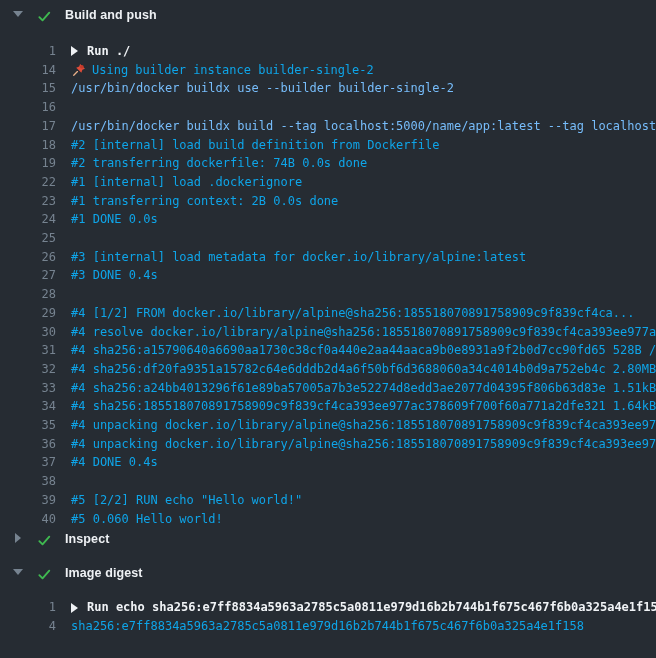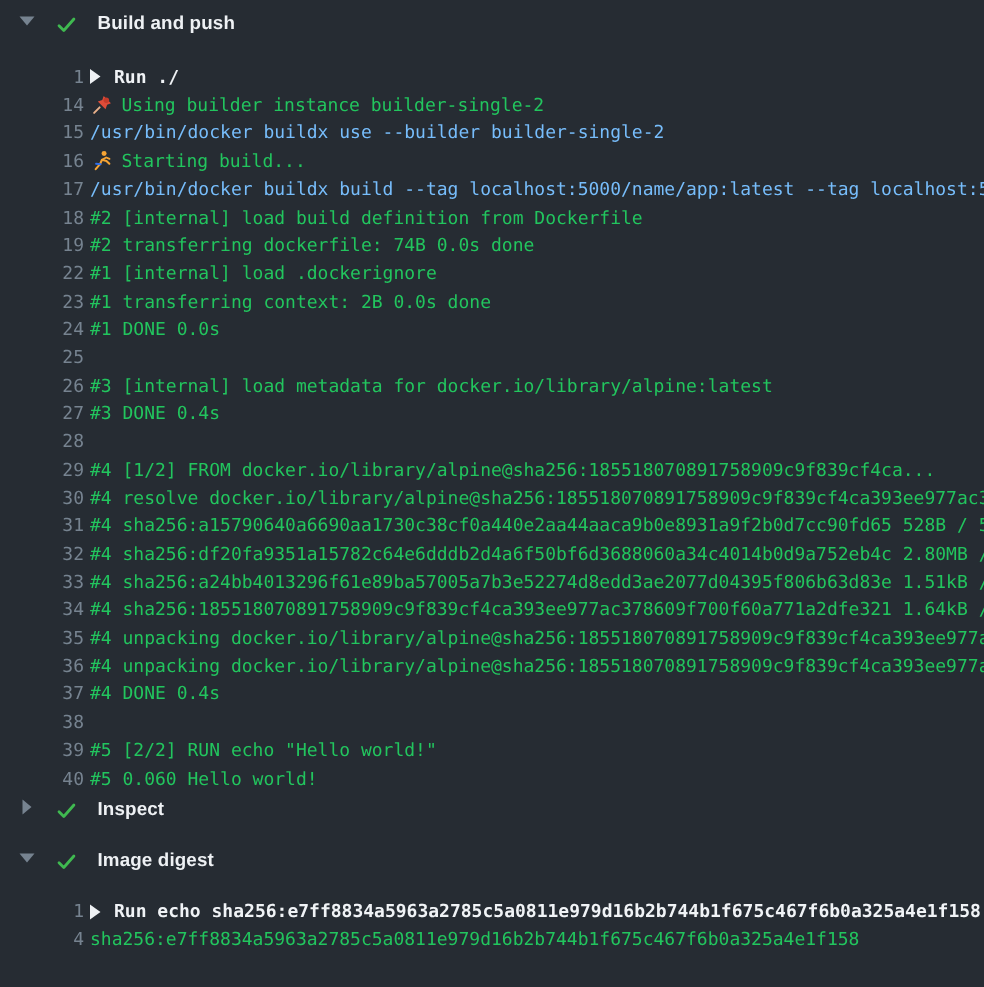--- a/index.html
+++ b/index.html
@@ -63,29 +63,29 @@
   .num{
     width:46px;
     padding-left:10px;
     text-align:right;
     color:#768390;
     flex-shrink:0;
     cursor:pointer;
     user-select:none;
   }
   .content{
-    margin-left:4px;
+    margin-left:15px;
     white-space:pre;
     overflow:hidden;
     flex:1;
     display:flex;
     align-items:center;
   }
   .txt{white-space:pre;}
-  .t-default{color:#22c55e;}
+  .t-default{color:#0ea5e9;}
   .t-info{color:#77bdfb;}
   .t-command{color:#f0f3f6;font-weight:600;}
   .run-toggle{
     display:inline-block;
     width:0;height:0;
     border-top:5px solid transparent;
     border-bottom:5px solid transparent;
     border-left:7px solid #eef1f4;
     margin-right:9px;
     cursor:pointer;
@@ -126,26 +126,20 @@
                 <path d="M6.2 9.8L2 14" stroke="#e8b08a" stroke-width="1.5" stroke-linecap="round"></path>
                 <circle cx="11.3" cy="4.3" r="2.1" fill="#c63a2a"></circle>
               </svg></span><span class="txt t-default">Using builder instance builder-single-2</span></span>
         </div>
         <div class="line">
           <span class="num">15</span>
           <span class="content"><span class="txt t-info">/usr/bin/docker buildx use --builder builder-single-2</span></span>
         </div>
         <div class="line">
           <span class="num">16</span>
-          <span class="content"><span class="inline-icon"><svg width="14" height="14" viewBox="0 0 16 16">
-                <circle cx="9.6" cy="2.6" r="1.9" fill="#f6a434"></circle>
-                <path d="M3.2 14.6l3.3-3.8 1.5-3.4 3.4.9 2.2 2.1" stroke="#f6a434" stroke-width="1.6" fill="none" stroke-linecap="round" stroke-linejoin="round"></path>
-                <path d="M8 7.4l3.2-1.7 2.5 1" stroke="#f6a434" stroke-width="1.4" fill="none" stroke-linecap="round"></path>
-                <path d="M6.9 10.8l-3.4-.3" stroke="#2f6feb" stroke-width="1.5" stroke-linecap="round"></path>
-              </svg></span><span class="txt t-default">Starting build...</span></span>
         </div>
         <div class="line">
           <span class="num">17</span>
           <span class="content"><span class="txt t-info">/usr/bin/docker buildx build --tag localhost:5000/name/app:latest --tag localhost:50</span></span>
         </div>
         <div class="line">
           <span class="num">18</span>
           <span class="content"><span class="txt t-default">#2 [internal] load build definition from Dockerfile</span></span>
         </div>
         <div class="line">

